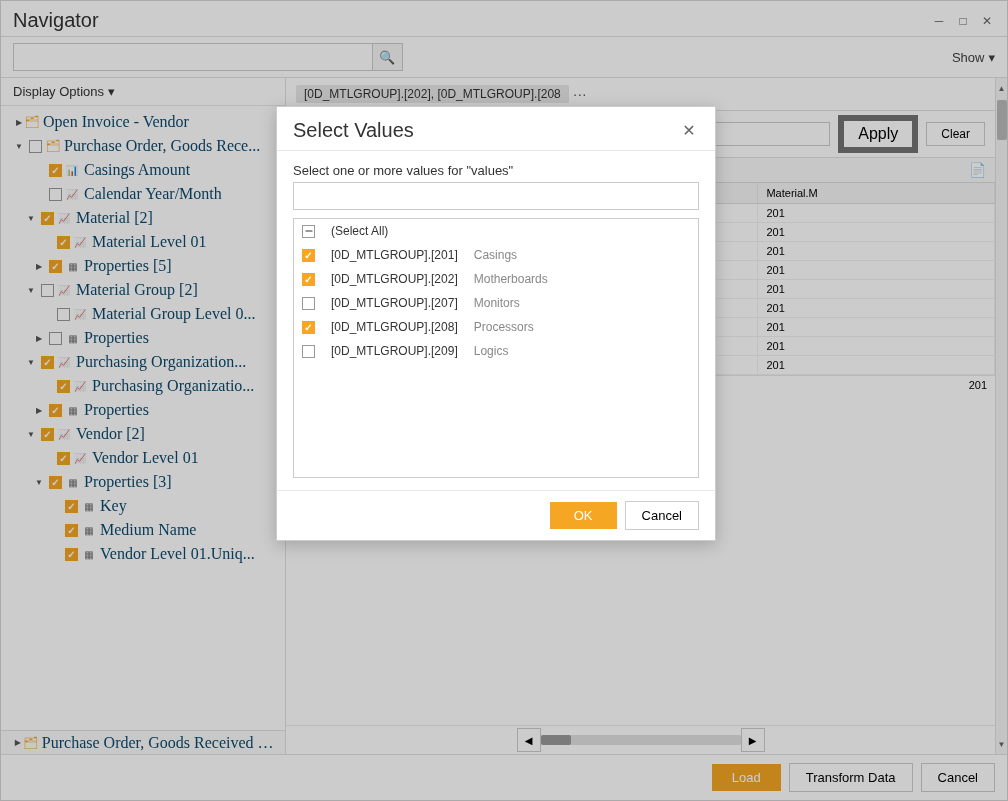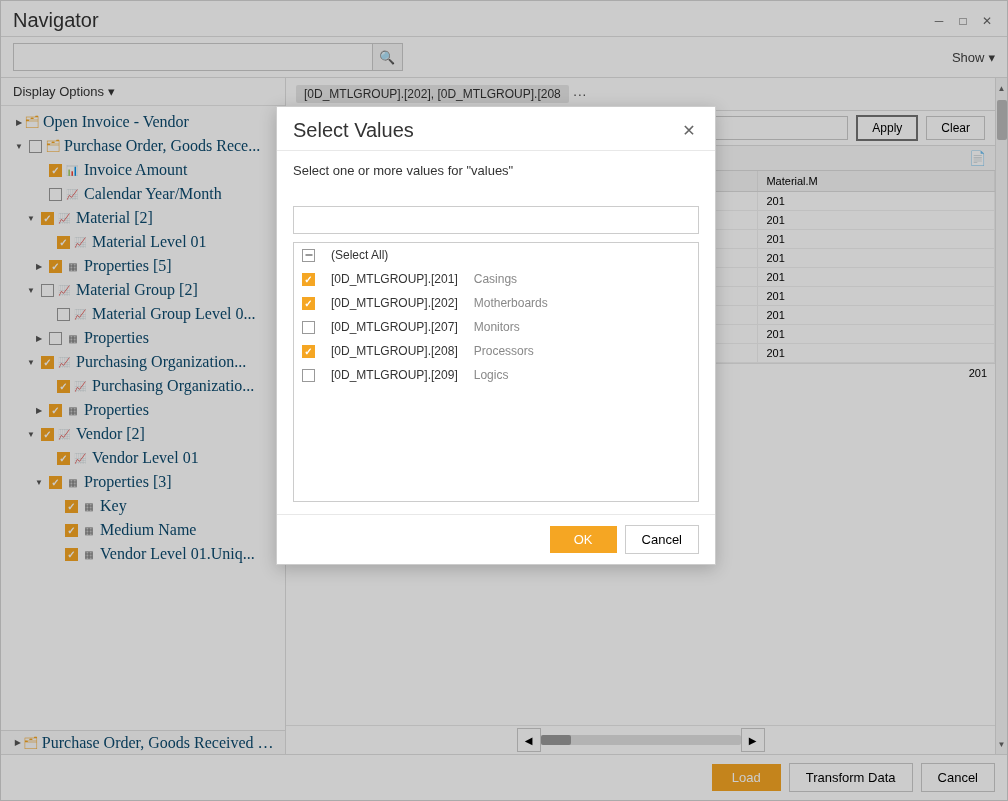--- a/index.html
+++ b/index.html
@@ -226,23 +226,23 @@
       flex: 1;
       border: 1px solid #ccc;
       height: 24px;
       padding: 0 6px;
       font-size: 12px;
       outline: none;
     }
     .apply-btn {
       padding: 4px 14px;
       background: white;
-      border: 2px solid #737373;
-      cursor: pointer;
-      font-size: 12px;
+      border: 6px solid #737373;
+      cursor: pointer;
+      font-size: 16px;
     }
     .clear-btn {
       padding: 4px 14px;
       background: white;
       border: 1px solid #ccc;
       cursor: pointer;
       font-size: 12px;
     }
 
     
@@ -408,21 +408,21 @@
       display: flex;
       align-items: center;
       justify-content: center;
     }
     .modal-body {
       padding: 12px 16px;
     }
     .modal-subtitle {
       font-size: 13px;
       color: #333;
-      margin-bottom: 28px;
+      margin-bottom: 4px;
     }
     .modal-search {
       width: 100%;
       border: 1px solid #ccc;
       height: 28px;
       padding: 0 8px;
       font-size: 13px;
       outline: none;
       margin-bottom: 8px;
     }
@@ -552,21 +552,21 @@
           <span class="tree-label">Purchase Order, Goods Rece...</span>
         </div>
 
         <div class="tree-item">
           <span class="indent" style="width:24px"></span>
           <span class="tree-arrow" style="width:12px"></span>
           <span class="tree-checkbox checked">
               <span class="checkmark">✓</span>
             </span>
           <span class="tree-icon icon-chart">📊</span>
-          <span class="tree-label">Invoice Amount</span>
+          <span class="tree-label">Casings Amount</span>
         </div>
 
         <div class="tree-item">
           <span class="indent" style="width:24px"></span>
           <span class="tree-arrow" style="width:12px"></span>
           <span class="tree-checkbox"></span>
           <span class="tree-icon icon-chart">📈</span>
           <span class="tree-label">Calendar Year/Month</span>
         </div>
 

